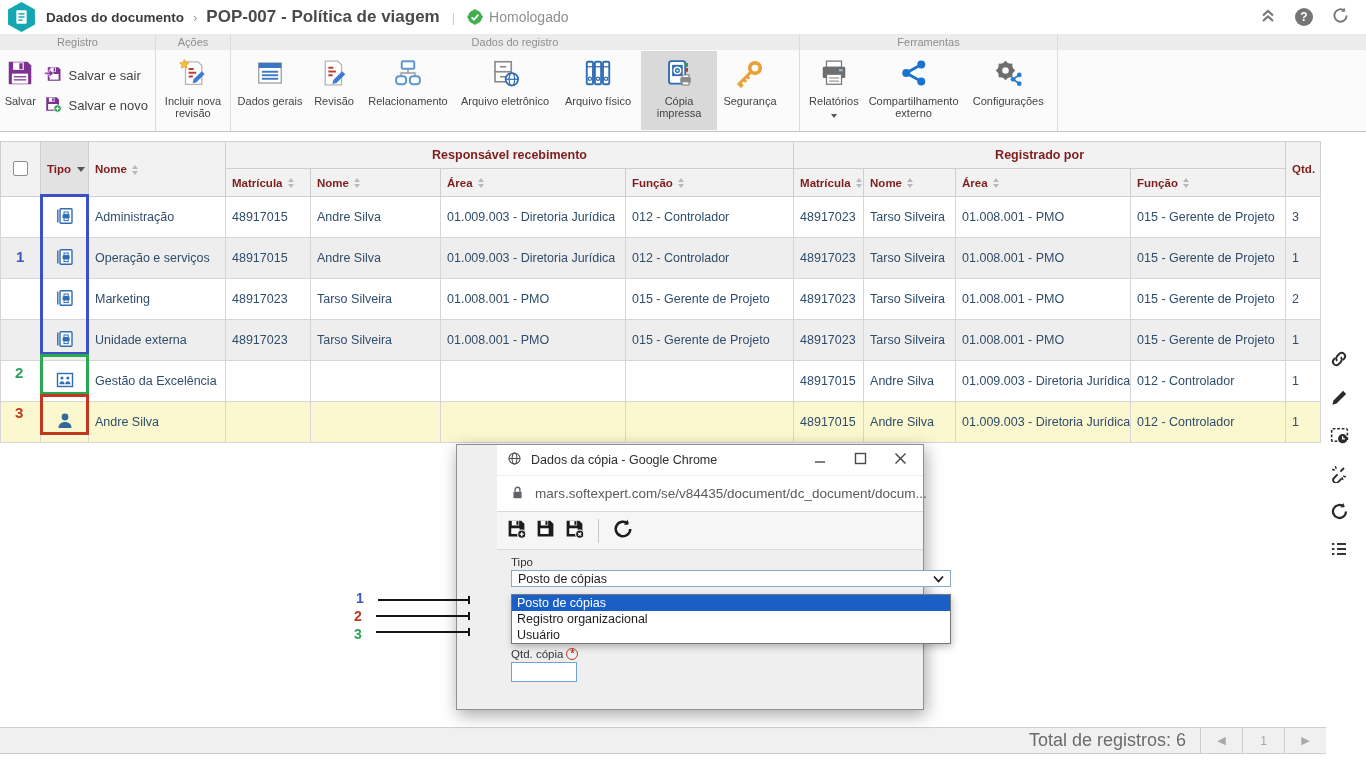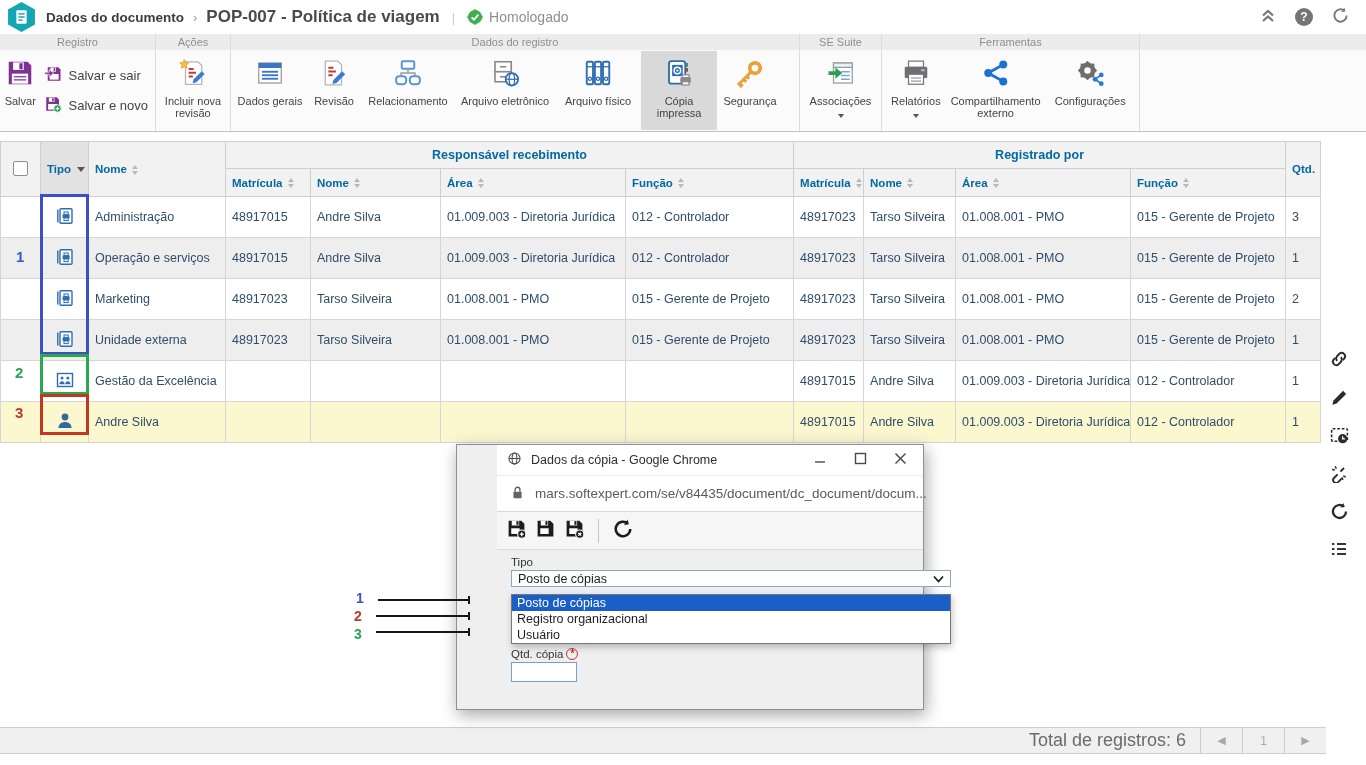--- a/index.html
+++ b/index.html
@@ -23,21 +23,21 @@
   .gbuttons{flex:1;display:flex;align-items:stretch;padding:1px 2px;}
   .rbtn{display:flex;flex-direction:column;align-items:center;padding-top:7px;gap:5px;font-size:11px;color:#444;text-align:center;line-height:12px;box-sizing:border-box;cursor:default;}
   .rbtn.sel{background:#d9d9d9;}
   .stack{display:flex;flex-direction:column;justify-content:center;gap:2px;}
   .sbtn{display:flex;align-items:center;gap:7px;height:28px;padding:0 5px;font-size:13px;color:#444;white-space:nowrap;}
   .caret{width:0;height:0;border-left:3.5px solid transparent;border-right:3.5px solid transparent;border-top:4px solid #555;margin:2px auto 0;}
 
   
   .tbl-wrap{position:absolute;top:141px;left:0;width:1320px;}
   table.grid{border-collapse:collapse;table-layout:fixed;width:1320px;}
-  table.grid th{font-weight:bold;color:#0369a1;background:#f2f2f2;border:1px solid #cfcfcf;font-size:11.5px;text-align:left;padding:0 6px;white-space:nowrap;overflow:hidden;}
+  table.grid th{font-weight:bold;color:#7f1d1d;background:#f2f2f2;border:1px solid #cfcfcf;font-size:11.5px;text-align:left;padding:0 6px;white-space:nowrap;overflow:hidden;}
   table.grid th.grp{text-align:center;font-size:12.5px;}
   table.grid th.tipo-h{background:#e2e2e2;}
   table.grid tr.h-top th{height:26px;}
   table.grid tr.h-sub th{height:27px;}
   table.grid td{border:1px solid #d6d6d6;padding:0 6px;height:40px;font-size:12.5px;color:#2f4d6a;white-space:nowrap;overflow:hidden;background:#fff;}
   tr.alt td{background:#eeeeee;}
   tr.selrow td{background:#fbf7cf;}
   td.icon-c{text-align:center;padding:0;}
   .cb{display:inline-block;width:13px;height:13px;background:#fff;border:1px solid #8e8e8e;border-radius:2px;}
   .sd{display:inline-block;width:0;height:0;border-left:4px solid transparent;border-right:4px solid transparent;border-top:5px solid #555;margin-left:6px;vertical-align:middle;}
@@ -268,37 +268,20 @@
         <div class="rbtn" style="width:66px">
           <span><svg width="30" height="30" viewBox="0 0 24 24" fill="none" stroke="#e9a23b">
                 <circle cx="16" cy="8" r="4.2" stroke-width="3"></circle>
                 <path d="M12.9 11.1 4.6 19.4M4.6 19.4l-1.4 1.4 1.6 1.6 1.4-1.4M6.9 17.1l2 2M9.4 14.6l2 2" stroke-width="2.4"></path>
               </svg></span>
           <span>Segurança</span>
         </div>
       </div>
     </div>
 
-    <div class="rgroup" style="width:82px">
-      <div class="glabel">SE Suite</div>
-      <div class="gbuttons">
-        <div class="rbtn" style="width:78px">
-          <span><svg width="30" height="30" viewBox="0 0 24 24">
-                <rect x="6" y="4" width="15" height="16" fill="#fff" stroke="#9a9a9a"></rect>
-                <rect x="6" y="4" width="15" height="3.5" fill="#e8f1fa" stroke="#9a9a9a"></rect>
-                <line x1="12" y1="11" x2="19" y2="11" stroke="#7ba7d0" stroke-width="1.2"></line>
-                <line x1="12" y1="14" x2="19" y2="14" stroke="#7ba7d0" stroke-width="1.2"></line>
-                <line x1="12" y1="17" x2="19" y2="17" stroke="#7ba7d0" stroke-width="1.2"></line>
-                <path d="M2 10.5h5.5V7.5l5.5 4.5-5.5 4.5v-3H2z" fill="#2ba052"></path>
-              </svg></span>
-          <span>Associações</span>
-          <span class="caret"></span>
-        </div>
-      </div>
-    </div>
 
     <div class="rgroup" style="width:258px">
       <div class="glabel">Ferramentas</div>
       <div class="gbuttons">
         <div class="rbtn" style="width:64px">
           <span><svg width="30" height="30" viewBox="0 0 24 24">
                 <rect x="6" y="2.5" width="12" height="5" fill="#fff" stroke="#777"></rect>
                 <rect x="3" y="7" width="18" height="9" rx="1" fill="#6e6e6e"></rect>
                 <rect x="16" y="9" width="3" height="1.6" fill="#8fc1ea"></rect>
                 <rect x="6" y="13" width="12" height="8" fill="#fff" stroke="#777"></rect>

